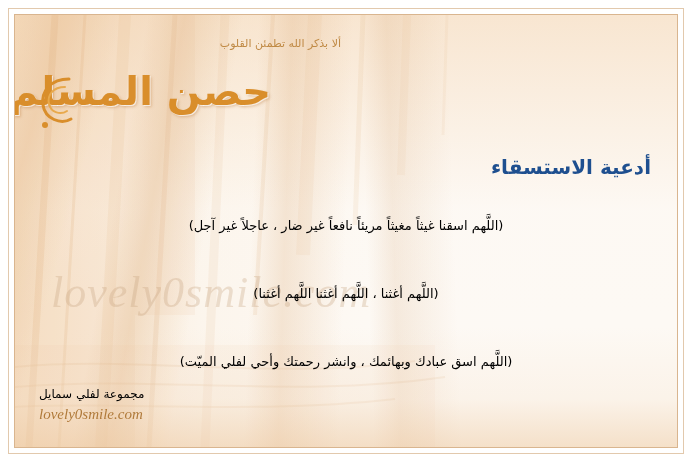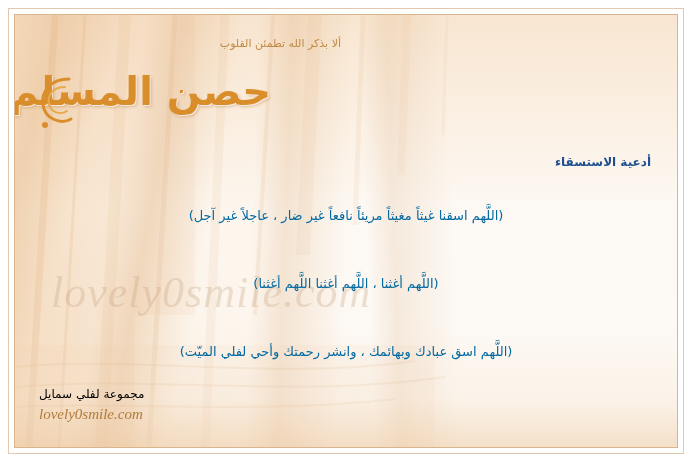--- a/index.html
+++ b/index.html
@@ -122,36 +122,36 @@
   .content {
     position: absolute;
     left: 26px;
     right: 26px;
     top: 140px;
     direction: rtl;
     text-align: right;
   }
   .section-title {
     font-family: "DejaVu Sans", sans-serif;
-    font-size: 12px;
+    font-size: 20px;
     font-weight: bold;
     color: #1e4f8f;
     margin: 0 0 36px 0;
     direction: rtl;
     text-align: right;
   }
   .dua-list {
     list-style: none;
     margin: 0;
     padding: 0;
   }
   .dua-item {
     font-family: "DejaVu Sans", sans-serif;
     font-size: 13px;
-    color: #0369a1;
+    color: #000000;
     direction: rtl;
     text-align: center;
     margin-bottom: 46px;
     line-height: 1.7;
     white-space: nowrap;
   }
 
   
   .watermark {
     position: absolute;

